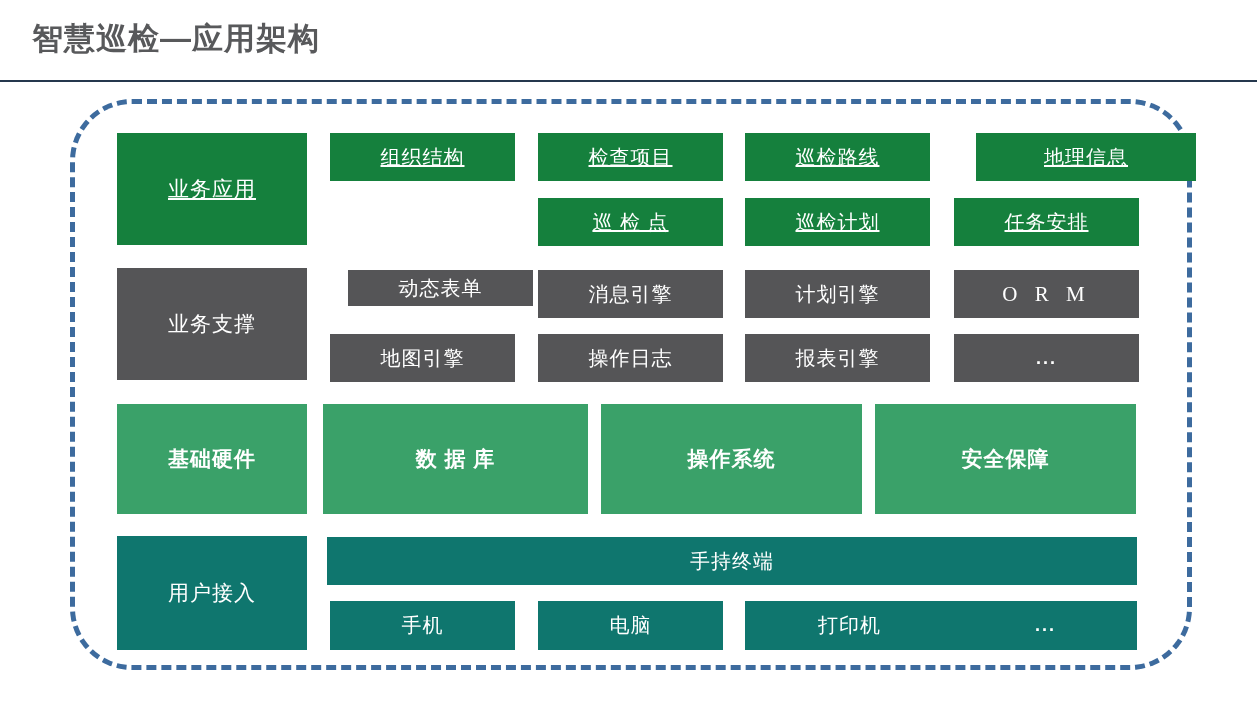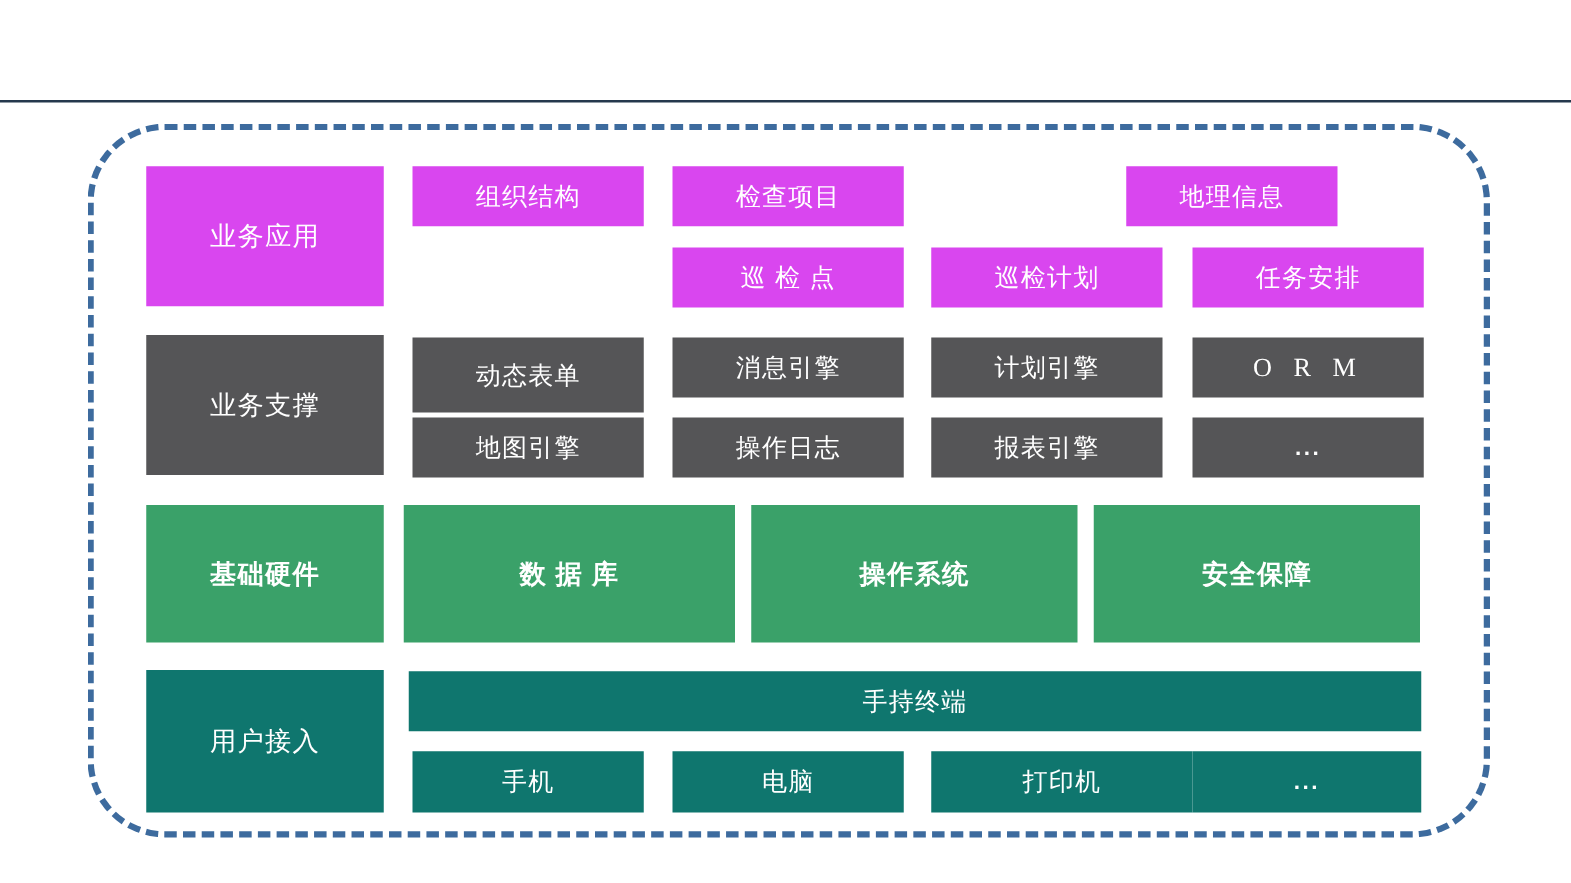--- a/index.html
+++ b/index.html
@@ -24,46 +24,48 @@
     border:5px dashed #3D6B9E;border-radius:62px;
     background:transparent;
   }
   .box{
     position:absolute;
     display:flex;align-items:center;justify-content:center;
     color:#ffffff;font-size:20px;letter-spacing:1px;
     box-sizing:border-box;text-align:center;
   }
   .label{font-size:21px;}
-  .teal{background:#d946ef;}
+  .teal{background:#15803d;text-decoration:underline;}
   .gray{background:#555557;}
   .green{background:#3AA169;font-weight:bold;}
   .dgreen{background:#0f766e;}
   .serif{font-family:"Liberation Serif",serif;letter-spacing:6px;font-size:21px;}
   .dots{font-weight:bold;letter-spacing:2px;font-size:18px;}
 </style>
 </head>
 <body>
 
 <div class="canvas">
 
+  <h1 class="page-title">智慧巡检—应用架构</h1>
   <div class="title-divider"></div>
 
   <div class="dashed-frame"></div>
 
   <div class="box label teal" style="left:117px;top:133px;width:190px;height:112px">业务应用</div>
   <div class="box teal" style="left:330px;top:133px;width:185px;height:48px">组织结构</div>
   <div class="box teal" style="left:538px;top:133px;width:185px;height:48px">检查项目</div>
-  <div class="box teal" style="left:901px;top:133px;width:169px;height:48px">地理信息</div>
+  <div class="box teal" style="left:745px;top:133px;width:185px;height:48px">巡检路线</div>
+  <div class="box teal" style="left:976px;top:133px;width:220px;height:48px">地理信息</div>
   <div class="box teal" style="left:538px;top:198px;width:185px;height:48px">巡 检 点</div>
   <div class="box teal" style="left:745px;top:198px;width:185px;height:48px">巡检计划</div>
   <div class="box teal" style="left:954px;top:198px;width:185px;height:48px">任务安排</div>
 
   <div class="box label gray" style="left:117px;top:268px;width:190px;height:112px">业务支撑</div>
-  <div class="box gray" style="left:330px;top:270px;width:185px;height:60px">动态表单</div>
+  <div class="box gray" style="left:348px;top:270px;width:185px;height:36px">动态表单</div>
   <div class="box gray" style="left:538px;top:270px;width:185px;height:48px">消息引擎</div>
   <div class="box gray" style="left:745px;top:270px;width:185px;height:48px">计划引擎</div>
   <div class="box gray serif" style="left:954px;top:270px;width:185px;height:48px">O R M</div>
   <div class="box gray" style="left:330px;top:334px;width:185px;height:48px">地图引擎</div>
   <div class="box gray" style="left:538px;top:334px;width:185px;height:48px">操作日志</div>
   <div class="box gray" style="left:745px;top:334px;width:185px;height:48px">报表引擎</div>
   <div class="box gray dots" style="left:954px;top:334px;width:185px;height:48px">...</div>
 
   <div class="box label green" style="left:117px;top:404px;width:190px;height:110px">基础硬件</div>
   <div class="box green label" style="left:323px;top:404px;width:265px;height:110px">数 据 库</div>

